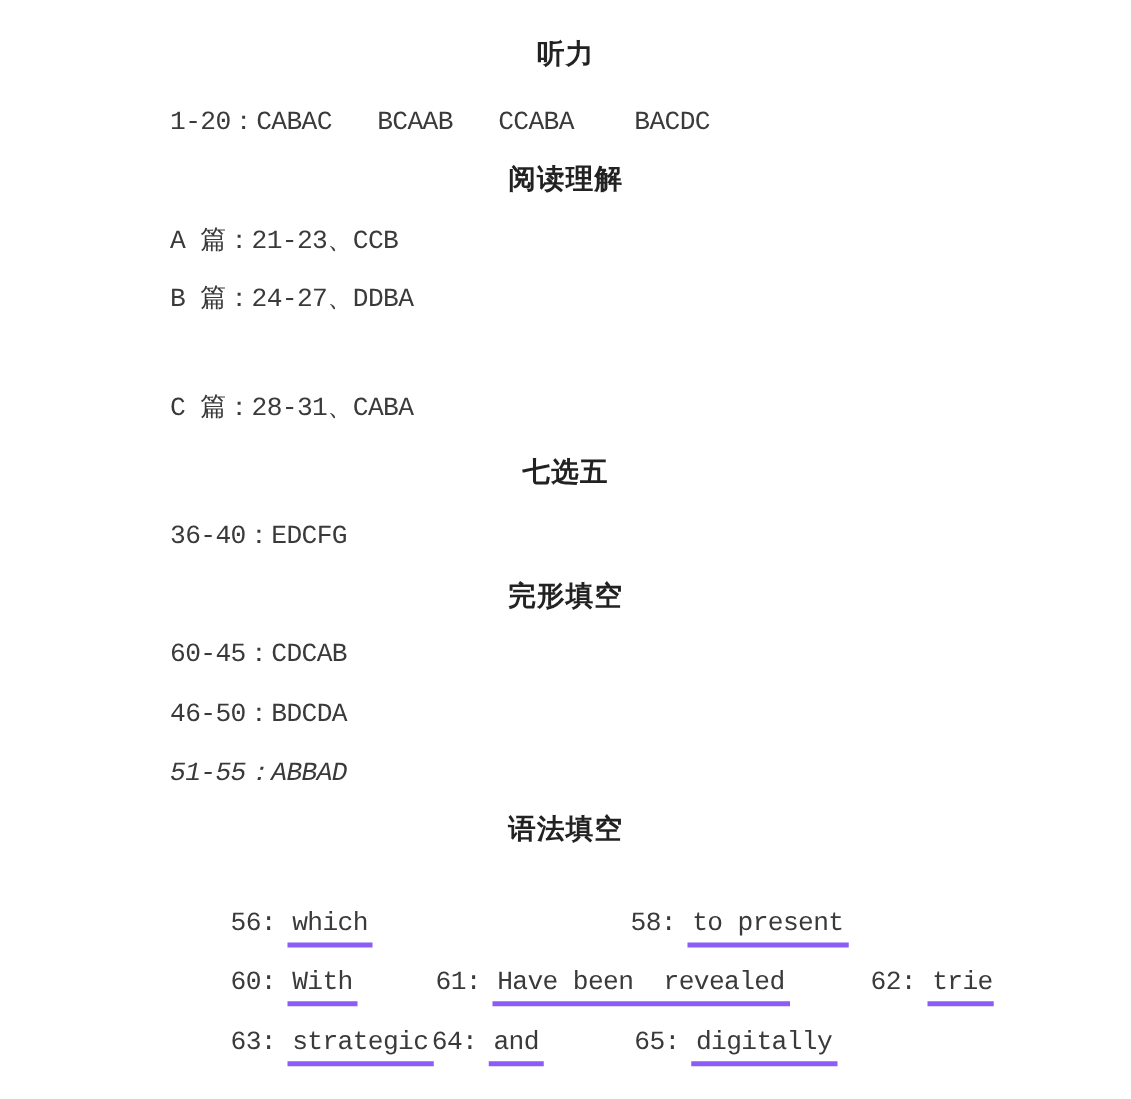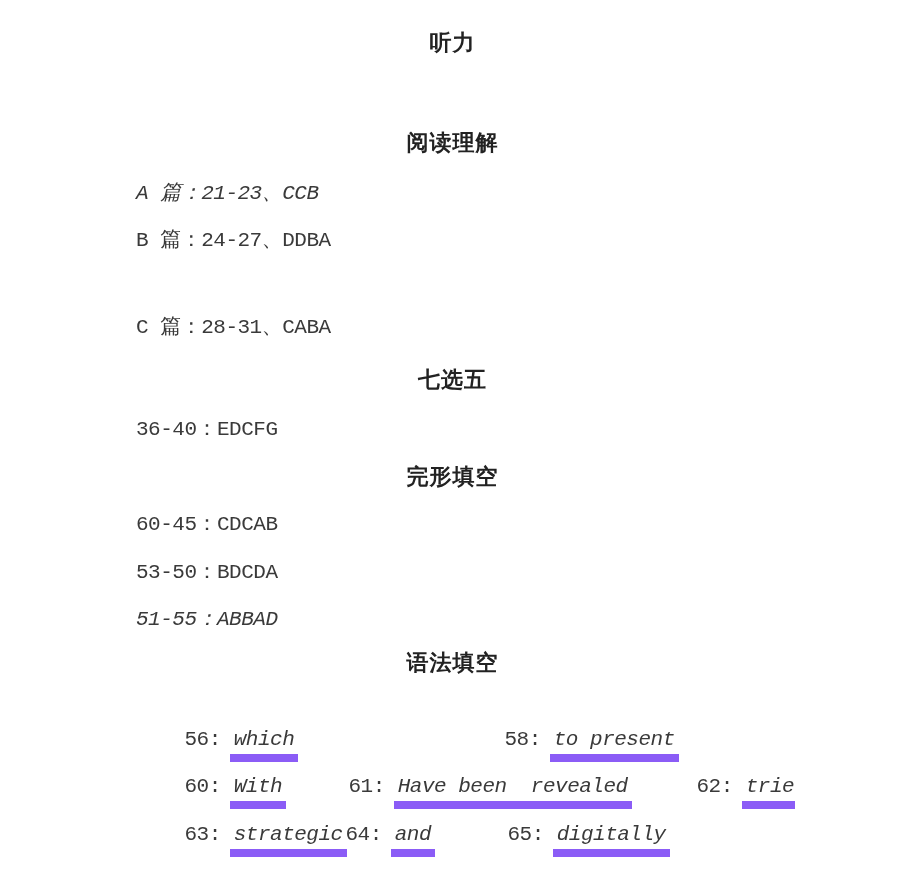--- a/index.html
+++ b/index.html
@@ -33,33 +33,32 @@
     font-size:21px;line-height:26px;
     letter-spacing:-0.5px;
     white-space:pre;
     color:#3a3a3a;
   }
   .g-num{white-space:pre;}
   .g-ans{
     display:inline-block;
     margin-left:9px;
     padding:0 4px 1px 4px;
-    border-bottom:8px solid #8b5cf6;
+    border-bottom:4px solid #8b5cf6;
     white-space:pre;
-    font-style:italic;
   }
   
   .t-listening{top:30px;}
   .t-reading{top:130px;}
-  .t-seven{top:367px;}
+  .t-seven{top:367px;font-family:Liberation Mono, monospace;}
   .t-cloze{top:464px;}
   .t-grammar{top:650px;}
   
   .l-listening{top:86px;}
-  .l-pa{top:181px;font-style:italic;}
+  .l-pa{top:181px;}
   .l-pb{top:228px;}
   .l-pc{top:275px;margin-top:40px;}
   .l-pd{top:322px;}
   .l-seven{top:417px;}
   .l-cz1{top:512px;}
   .l-cz2{top:560px;}
   .l-cz3{top:607px;font-style:italic;}
   
   .g56{top:701px;left:136px;}
   .g57{top:701px;left:300px;}
@@ -71,32 +70,33 @@
   .g63{top:796px;left:136px;}
   .g64{top:796px;left:297px;}
   .g65{top:796px;left:459px;}
 </style>
 </head>
 <body>
 
 <div class="page">
 
   <h2 class="sec-title t-listening">听力</h2>
+  <div class="line l-listening">1-20：CABAC   BCAAB   CCABA    BACDC</div>
 
   <h2 class="sec-title t-reading">阅读理解</h2>
   <div class="line l-pa">A 篇：21-23、CCB</div>
   <div class="line l-pb">B 篇：24-27、DDBA</div>
   <div class="line l-pc">C 篇：28-31、CABA</div>
 
   <h2 class="sec-title t-seven">七选五</h2>
   <div class="line l-seven">36-40：EDCFG</div>
 
   <h2 class="sec-title t-cloze">完形填空</h2>
   <div class="line l-cz1">60-45：CDCAB</div>
-  <div class="line l-cz2">53-50：BDCDA</div>
+  <div class="line l-cz2">46-50：BDCDA</div>
   <div class="line l-cz3">51-55：ABBAD</div>
 
   <h2 class="sec-title t-grammar">语法填空</h2>
 
   <div class="g-item g56">
     <span class="g-num">56:</span><span class="g-ans">which</span>
   </div>
   <div class="g-item g58">
     <span class="g-num">58:</span><span class="g-ans">to present</span>
   </div>

